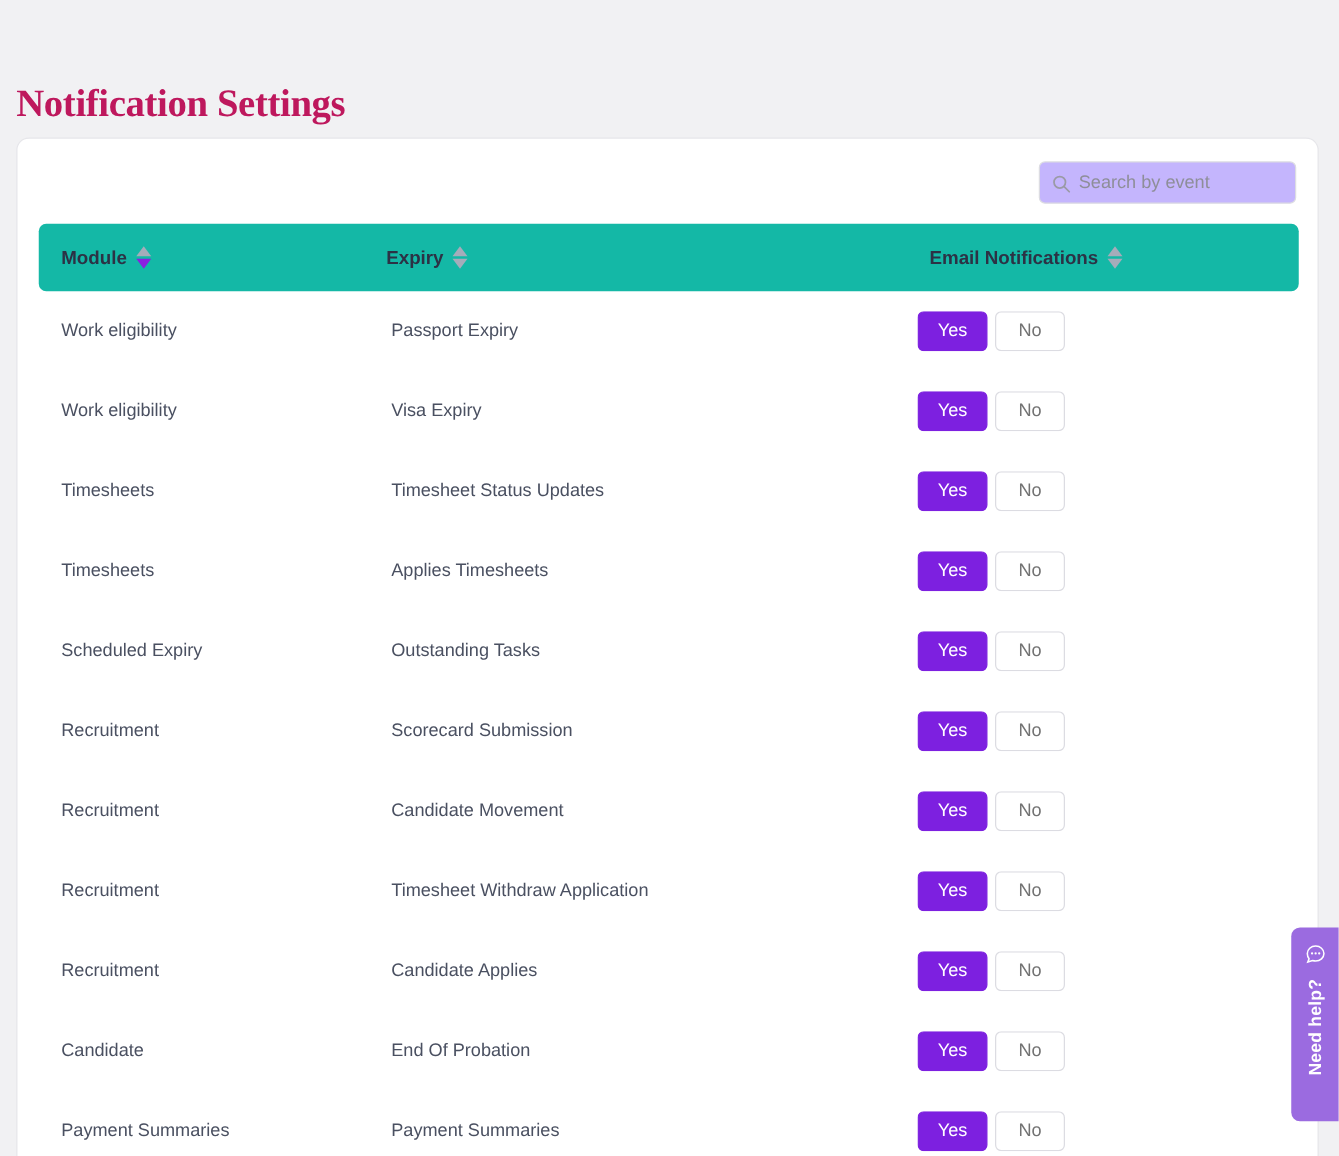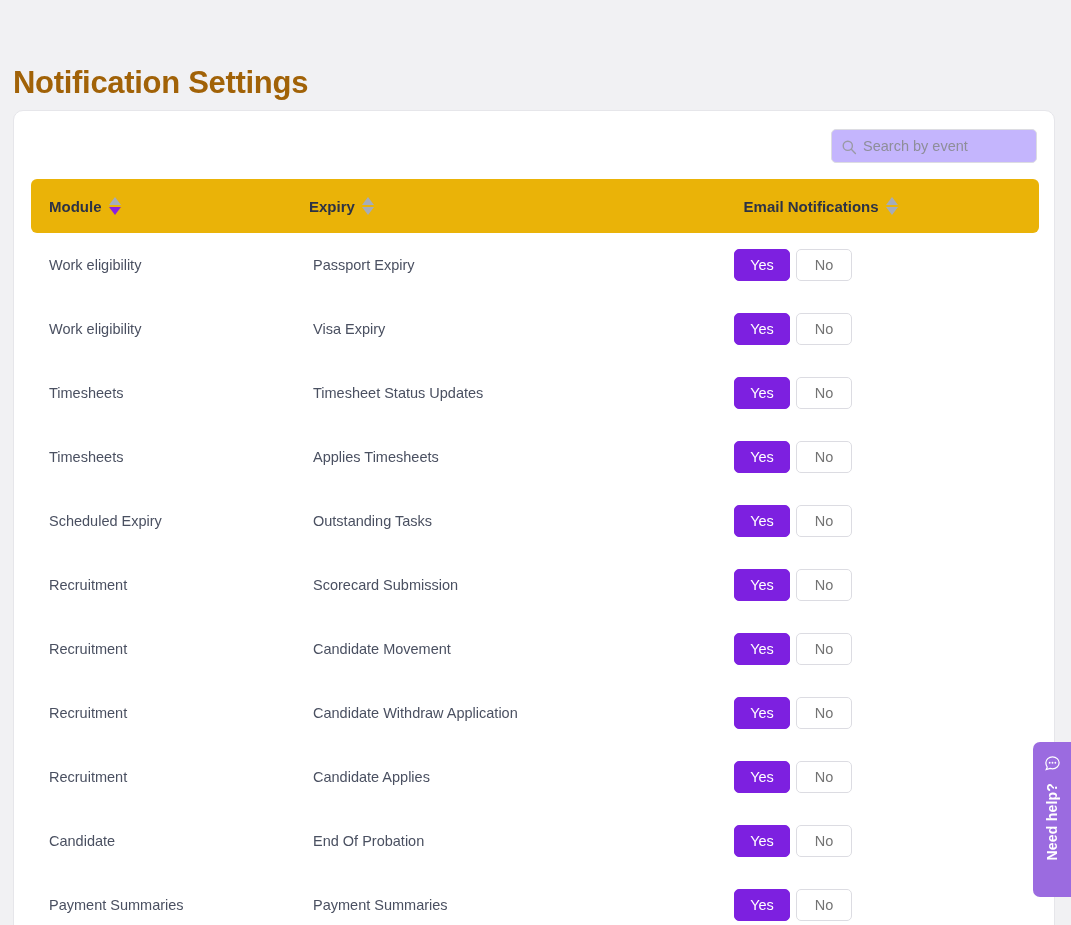--- a/index.html
+++ b/index.html
@@ -21,23 +21,24 @@
   }
 
   
   .page-title {
     position: absolute;
     left: 13px;
     top: 41px;
     font-size: 31px;
     font-weight: bold;
     letter-spacing: -0.3px;
-    color: #a16207;
+    color: #be185d;
     line-height: 42px;
     white-space: nowrap;
+    font-family: Liberation Serif, serif;
   }
 
   
   .card {
     position: absolute;
     left: 13px;
     top: 110px;
     width: 1042px;
     height: 880px;
     background: #ffffff;
@@ -92,21 +93,21 @@
   
   .table {
     position: absolute;
     left: 17px;
     top: 68px;
     width: 1008px;
   }
 
   .thead {
     height: 54px;
-    background: #eab308;
+    background: #14b8a6;
     border-radius: 6px;
     display: flex;
     align-items: center;
   }
   .th {
     display: flex;
     align-items: center;
     gap: 7px;
     font-size: 15px;
     font-weight: bold;
@@ -335,21 +336,21 @@
             <div class="cell event">Candidate Movement</div>
             <div class="cell email">
               <div class="toggle">
                 <button class="btn btn-yes">Yes</button>
                 <button class="btn btn-no">No</button>
               </div>
             </div>
           </div>
           <div class="row">
             <div class="cell module">Recruitment</div>
-            <div class="cell event">Candidate Withdraw Application</div>
+            <div class="cell event">Timesheet Withdraw Application</div>
             <div class="cell email">
               <div class="toggle">
                 <button class="btn btn-yes">Yes</button>
                 <button class="btn btn-no">No</button>
               </div>
             </div>
           </div>
           <div class="row">
             <div class="cell module">Recruitment</div>
             <div class="cell event">Candidate Applies</div>

